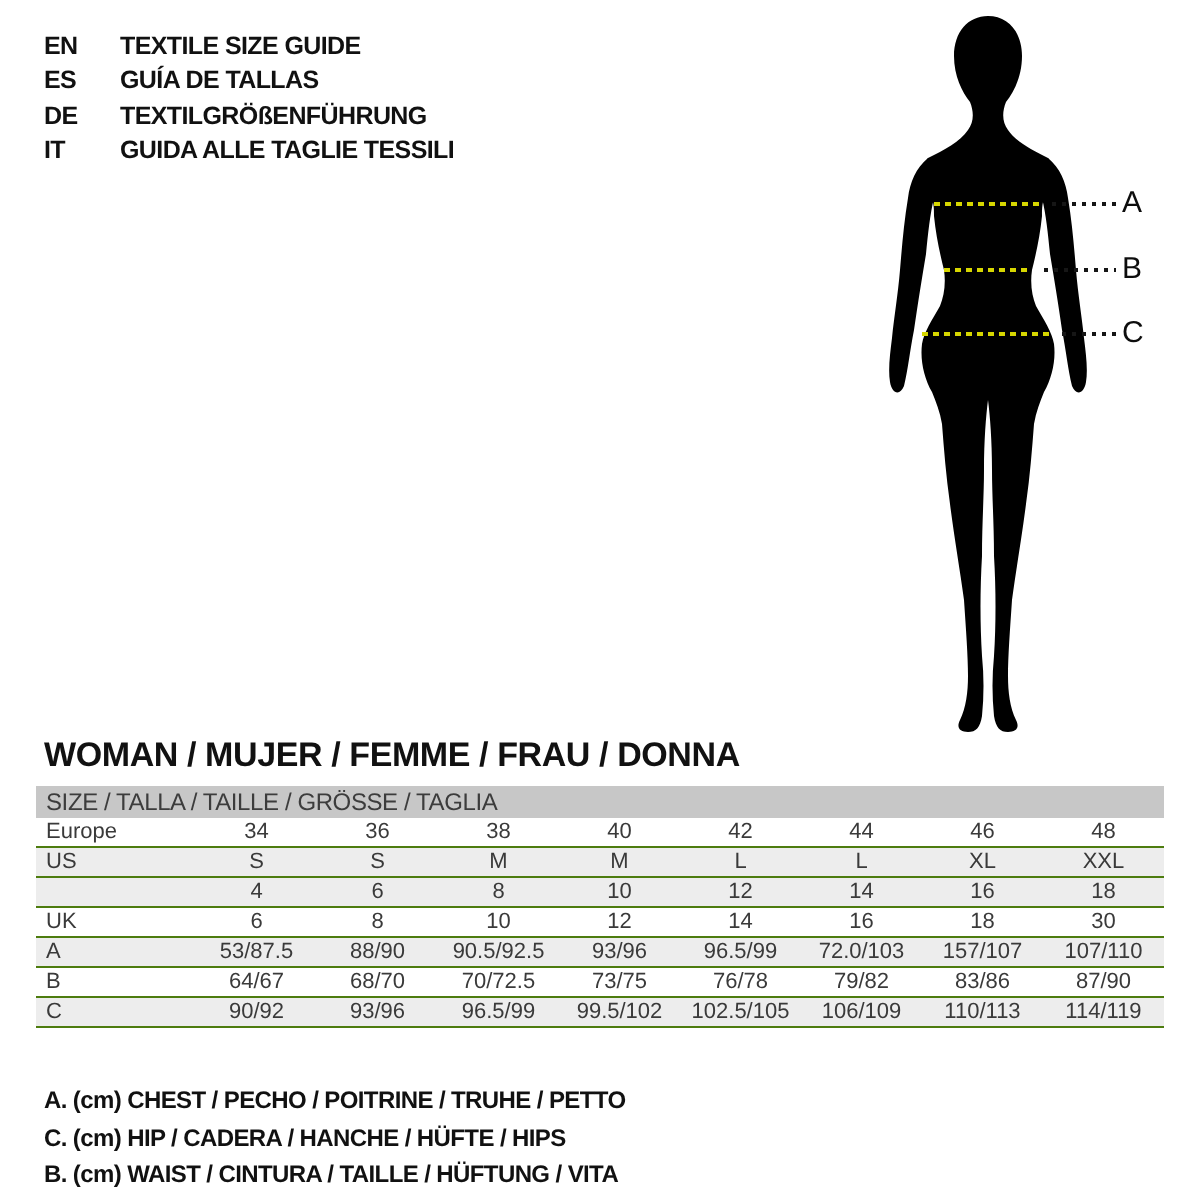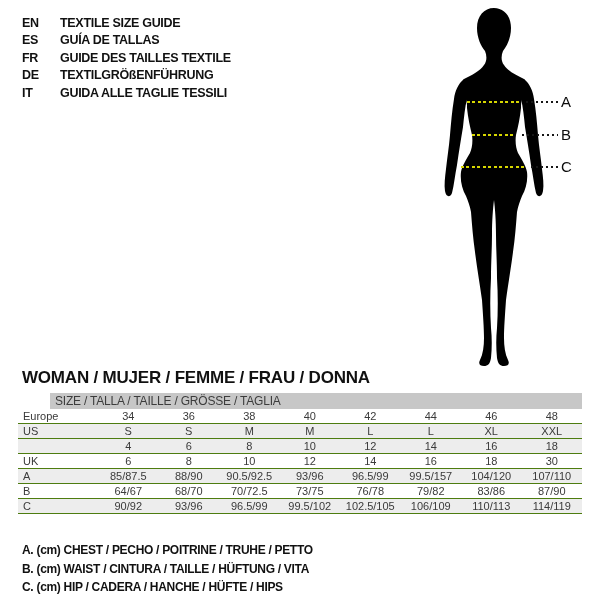--- a/index.html
+++ b/index.html
@@ -20,21 +20,21 @@
   .dash-black{position:absolute;height:2px;
     background:repeating-linear-gradient(90deg,#161616 0 2px,transparent 2px 5px);}
   .marker-label{position:absolute;font-size:15px;color:#0d0d0d;font-weight:400;}
   
   .woman-title{position:absolute;left:22px;top:368px;
     font-weight:700;font-size:17px;color:#111;letter-spacing:-0.2px;}
   
   .size-table{position:absolute;left:18px;top:393px;width:564px;
     font-size:11px;color:#3a3a3a;}
   .thead{height:16px;line-height:16px;background:#c7c7c7;
-    padding-left:5px;font-size:12px;color:#3c3c3c;letter-spacing:-0.2px;box-sizing:border-box;margin-left:32px;}
+    padding-left:5px;font-size:12px;color:#3c3c3c;letter-spacing:-0.2px;box-sizing:border-box;}
   .trow{display:grid;grid-template-columns:80px repeat(8,1fr);
     height:15px;line-height:14px;align-items:center;
     border-bottom:1px solid #4d7c0f;box-sizing:border-box;}
   .trow.shaded{background:#ededed;}
   .tlabel{padding-left:5px;text-align:left;}
   .tcell{text-align:center;}
   
   .legend{position:absolute;left:22px;top:543px;}
   .legend-line{height:18.5px;font-weight:700;font-size:12px;color:#111;letter-spacing:-0.3px;}
 </style>
@@ -44,24 +44,20 @@
 <div class="canvas">
 
   <div class="lang-block" id="langBlock">
       <div class="lang-row">
         <span class="lang-code">EN</span>
         <span class="lang-text">TEXTILE SIZE GUIDE</span>
       </div>
       <div class="lang-row">
         <span class="lang-code">ES</span>
         <span class="lang-text">GUÍA DE TALLAS</span>
-      </div>
-      <div class="lang-row">
-        <span class="lang-code">FR</span>
-        <span class="lang-text">GUIDE DES TAILLES TEXTILE</span>
       </div>
       <div class="lang-row">
         <span class="lang-code">DE</span>
         <span class="lang-text">TEXTILGRÖßENFÜHRUNG</span>
       </div>
       <div class="lang-row">
         <span class="lang-code">IT</span>
         <span class="lang-text">GUIDA ALLE TAGLIE TESSILI</span>
       </div>
     </div>
@@ -193,27 +189,27 @@
           <div class="tcell">8</div>
           <div class="tcell">10</div>
           <div class="tcell">12</div>
           <div class="tcell">14</div>
           <div class="tcell">16</div>
           <div class="tcell">18</div>
           <div class="tcell">30</div>
         </div>
         <div class="trow shaded">
           <div class="tlabel">A</div>
-          <div class="tcell">85/87.5</div>
+          <div class="tcell">53/87.5</div>
           <div class="tcell">88/90</div>
           <div class="tcell">90.5/92.5</div>
           <div class="tcell">93/96</div>
           <div class="tcell">96.5/99</div>
-          <div class="tcell">99.5/157</div>
-          <div class="tcell">104/120</div>
+          <div class="tcell">72.0/103</div>
+          <div class="tcell">157/107</div>
           <div class="tcell">107/110</div>
         </div>
         <div class="trow">
           <div class="tlabel">B</div>
           <div class="tcell">64/67</div>
           <div class="tcell">68/70</div>
           <div class="tcell">70/72.5</div>
           <div class="tcell">73/75</div>
           <div class="tcell">76/78</div>
           <div class="tcell">79/82</div>
@@ -229,17 +225,17 @@
           <div class="tcell">102.5/105</div>
           <div class="tcell">106/109</div>
           <div class="tcell">110/113</div>
           <div class="tcell">114/119</div>
         </div>
       </div>
   </div>
 
   <div class="legend" id="legend">
       <div class="legend-line">A. (cm) CHEST / PECHO / POITRINE / TRUHE / PETTO</div>
+      <div class="legend-line">C. (cm) HIP / CADERA / HANCHE / HÜFTE / HIPS</div>
       <div class="legend-line">B. (cm) WAIST / CINTURA / TAILLE / HÜFTUNG / VITA</div>
-      <div class="legend-line">C. (cm) HIP / CADERA / HANCHE / HÜFTE / HIPS</div>
     </div>
 
 </div>
 
 </body></html>

